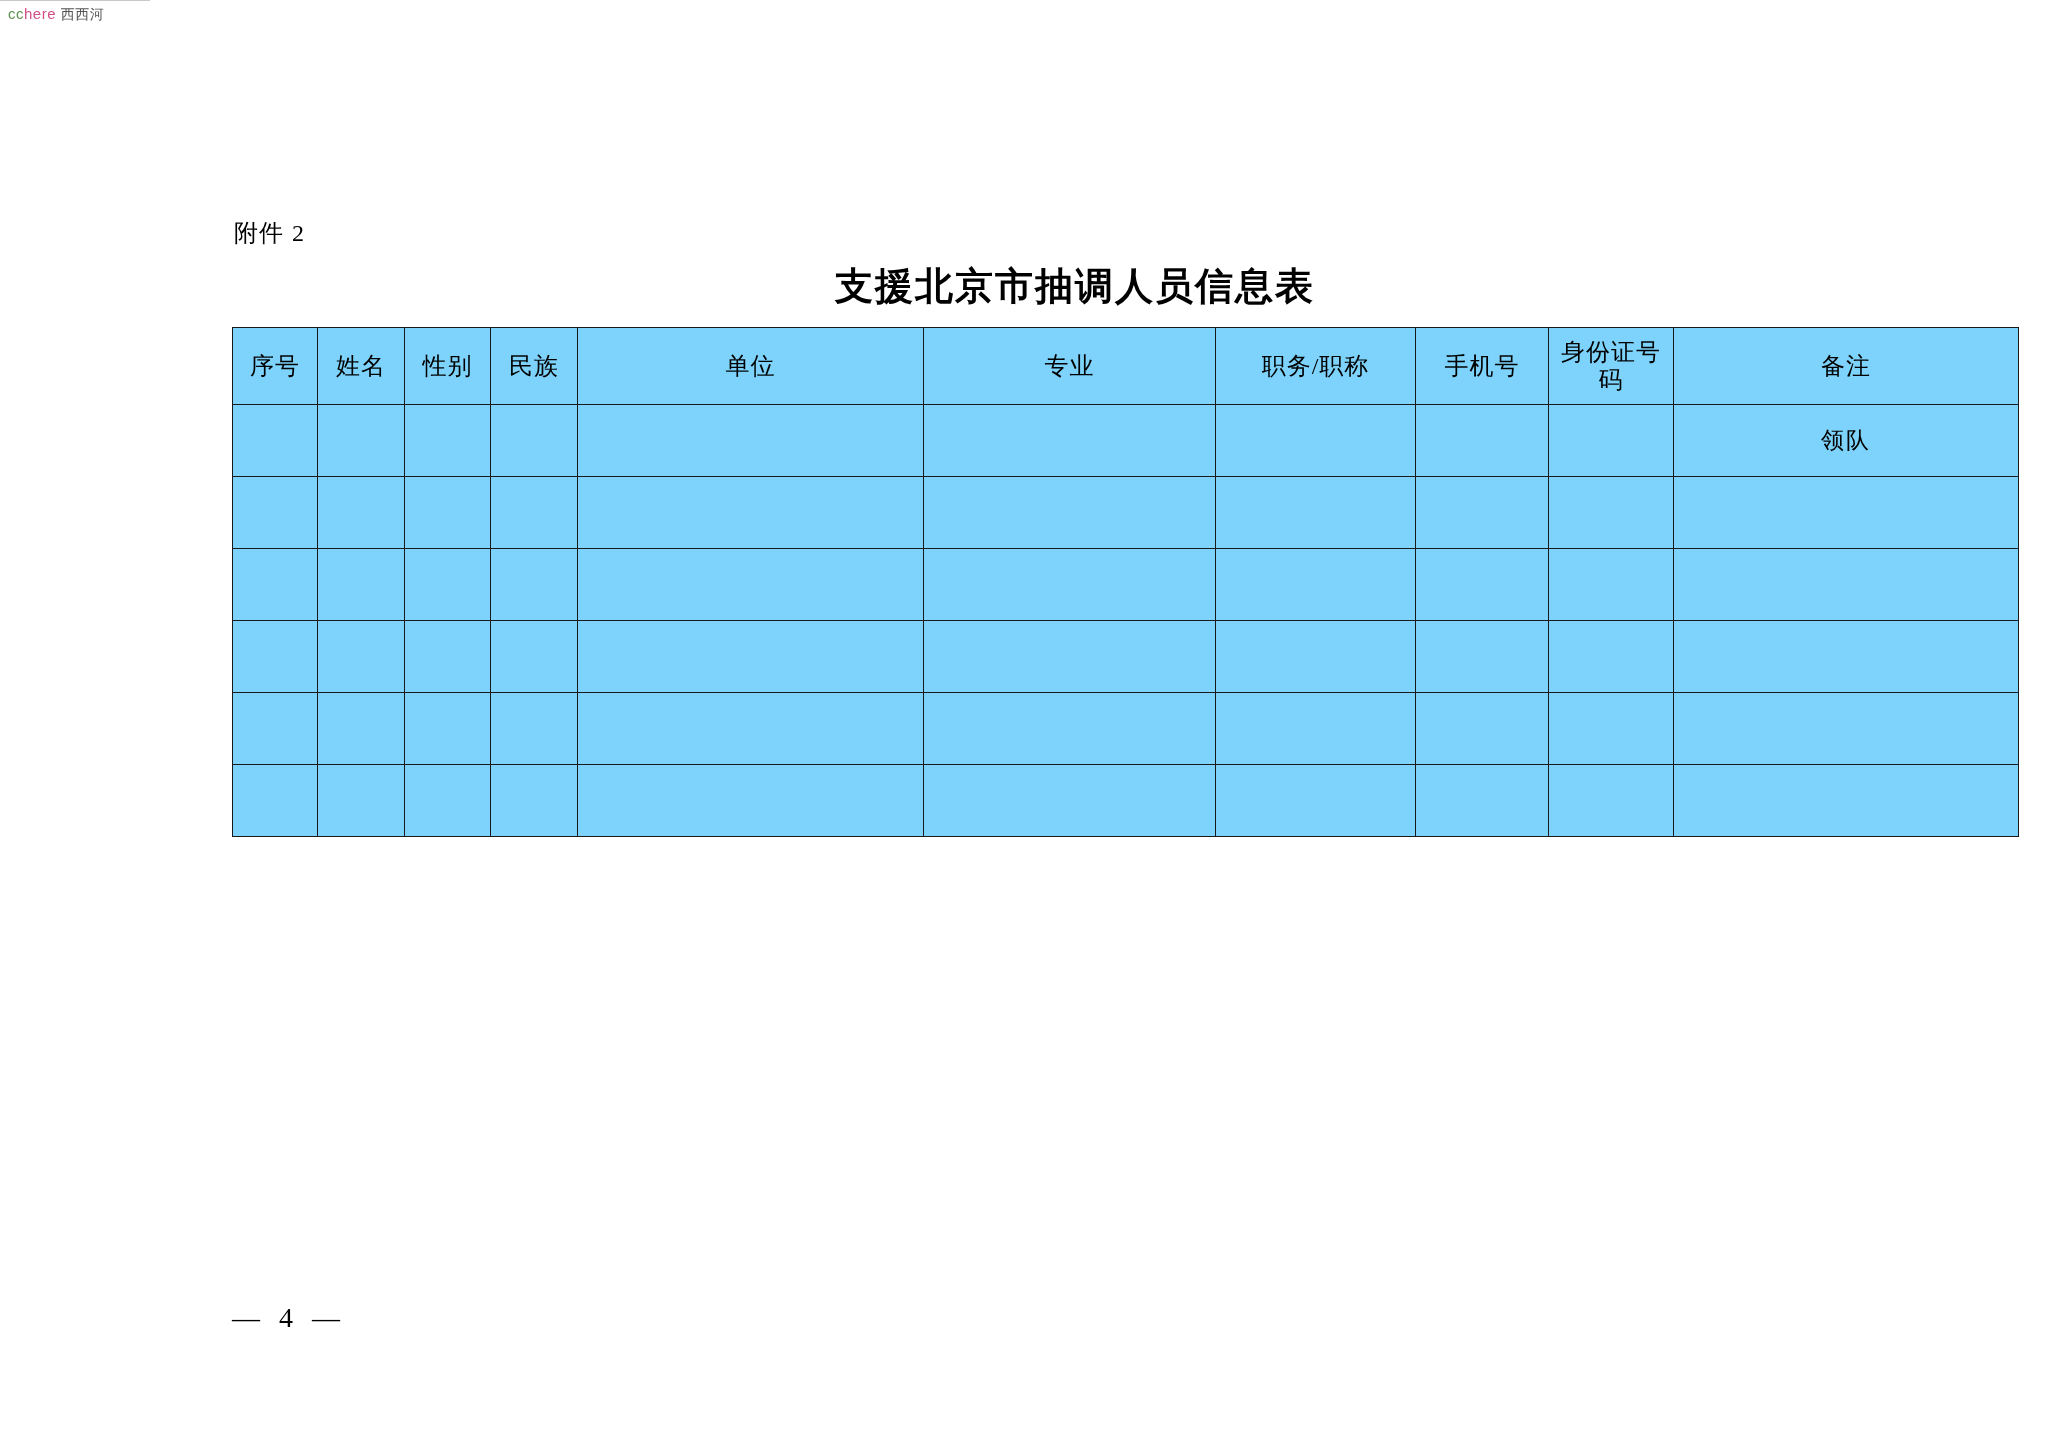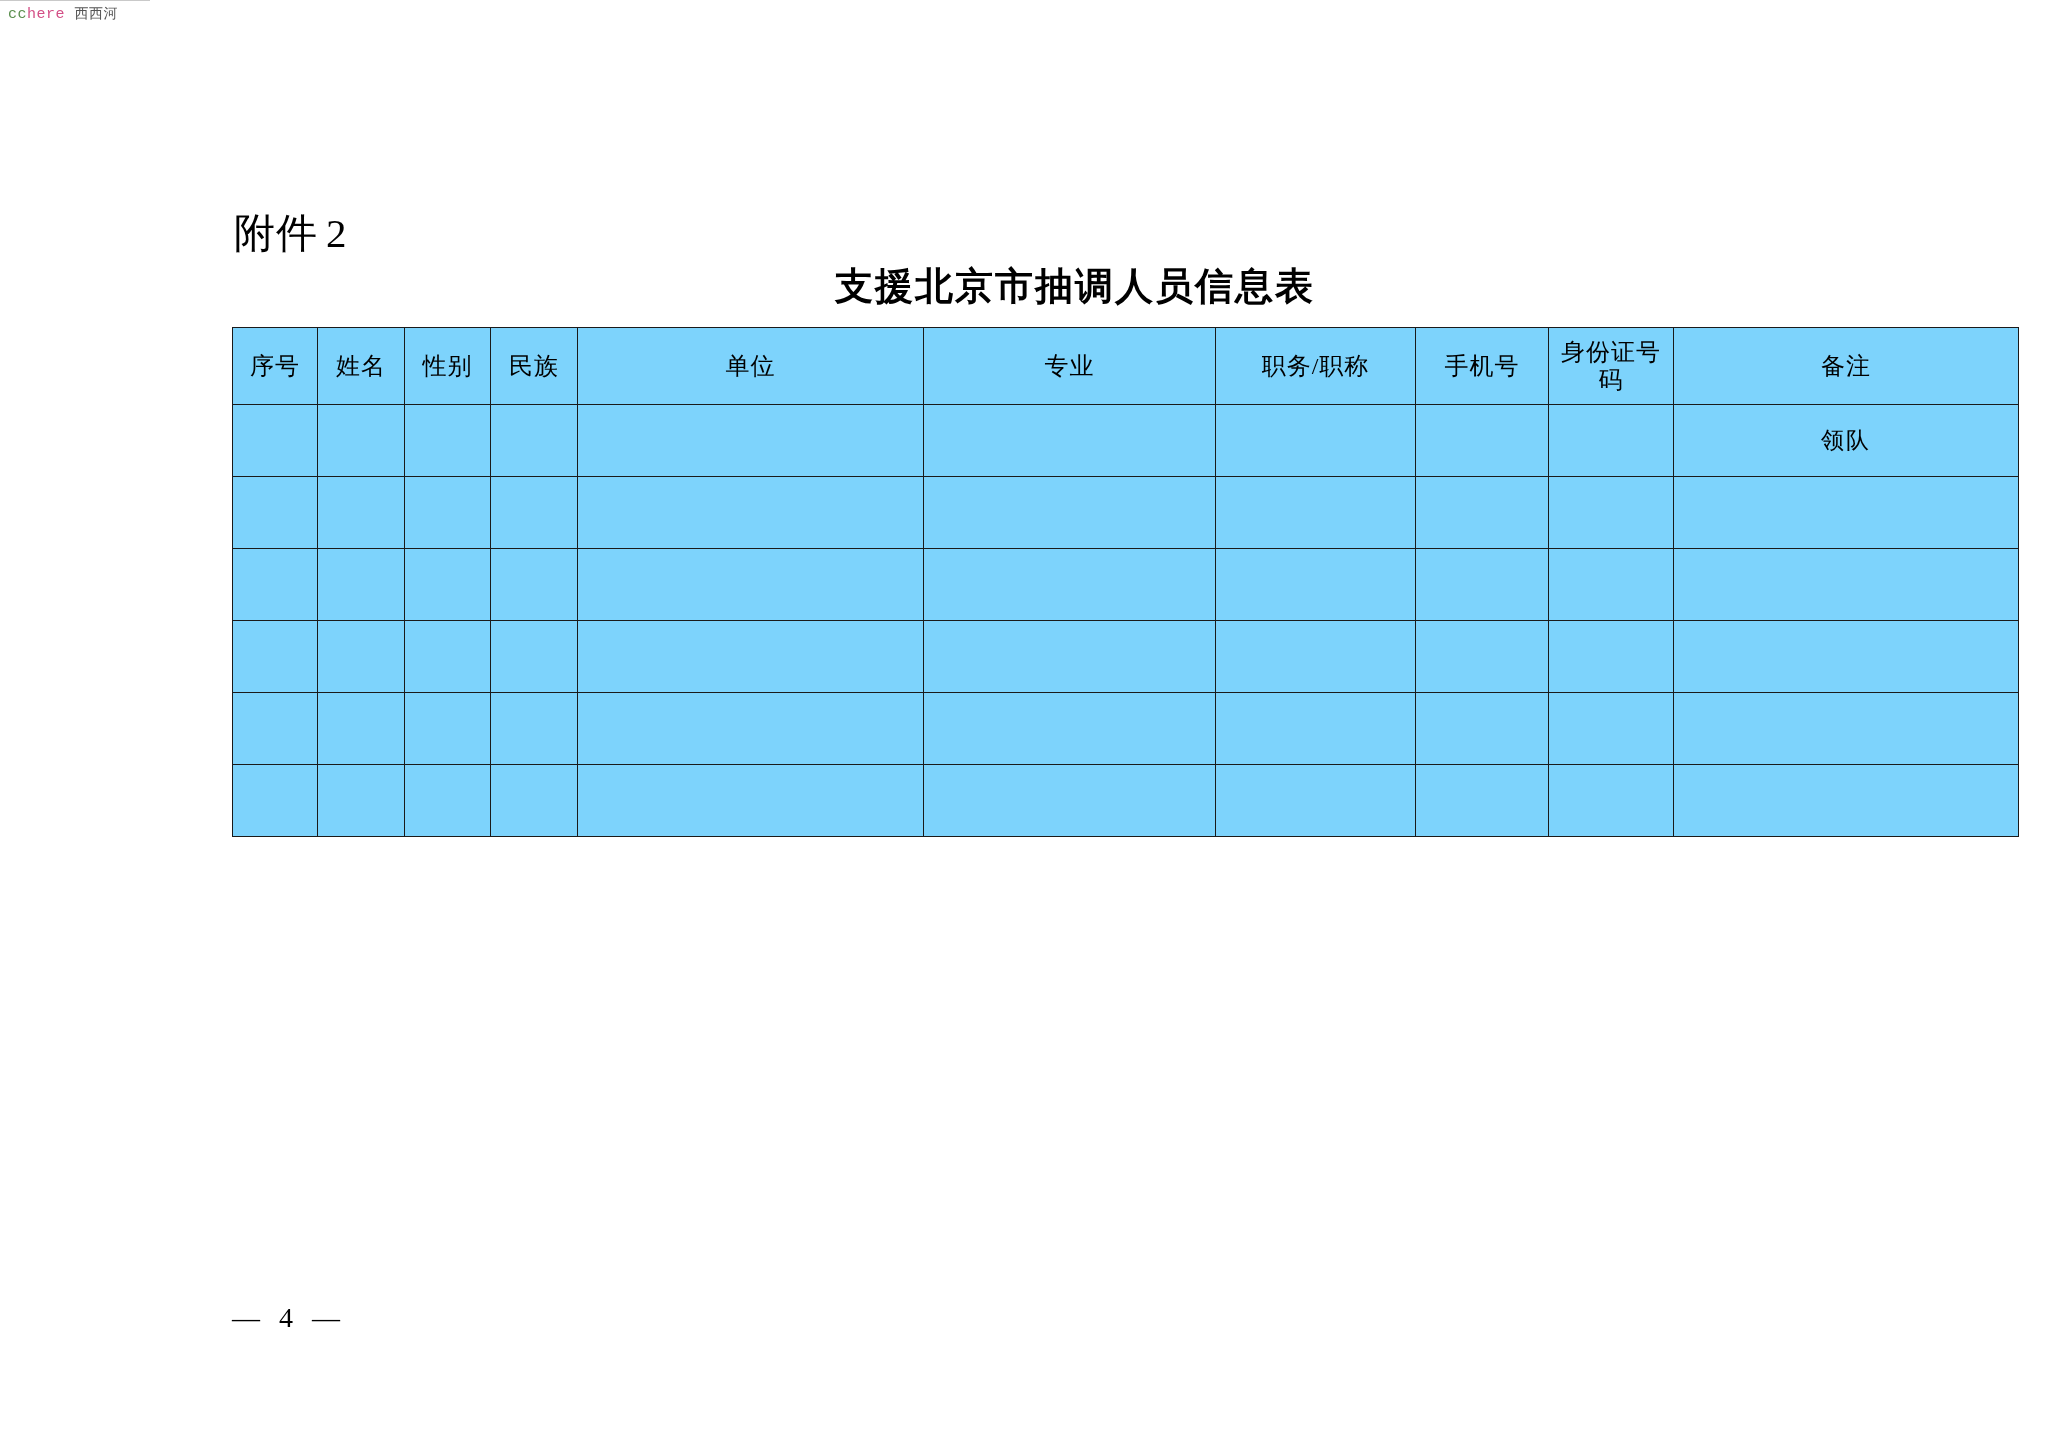--- a/index.html
+++ b/index.html
@@ -23,21 +23,21 @@
     position: absolute;
     inset: 0;
     background: #ffffff;
   }
 
   
   .watermark {
     position: absolute;
     left: 8px;
     top: 5px;
-    font-family: Liberation Mono, monospace;
+    font-family: Liberation Sans, sans-serif;
     font-size: 15px;
     line-height: 18px;
     letter-spacing: 0.5px;
     white-space: nowrap;
     user-select: none;
   }
   .watermark .wm-cc   { color: #5b8f4e; }
   .watermark .wm-here { color: #d34f86; }
   .watermark .wm-cn   { color: #555555; font-size: 14px; }
 
@@ -49,21 +49,21 @@
     width: 150px;
     height: 1px;
     background: #c9c9c9;
   }
 
   
   .attachment-label {
     position: absolute;
     left: 234px;
     top: 213px;
-    font-size: 41px;
+    font-size: 24px;
     line-height: 40px;
     letter-spacing: 1px;
     white-space: nowrap;
   }
   .attachment-label .num {
     font-family: "Liberation Serif", serif;
     padding-left: 8px;
   }
 
   

